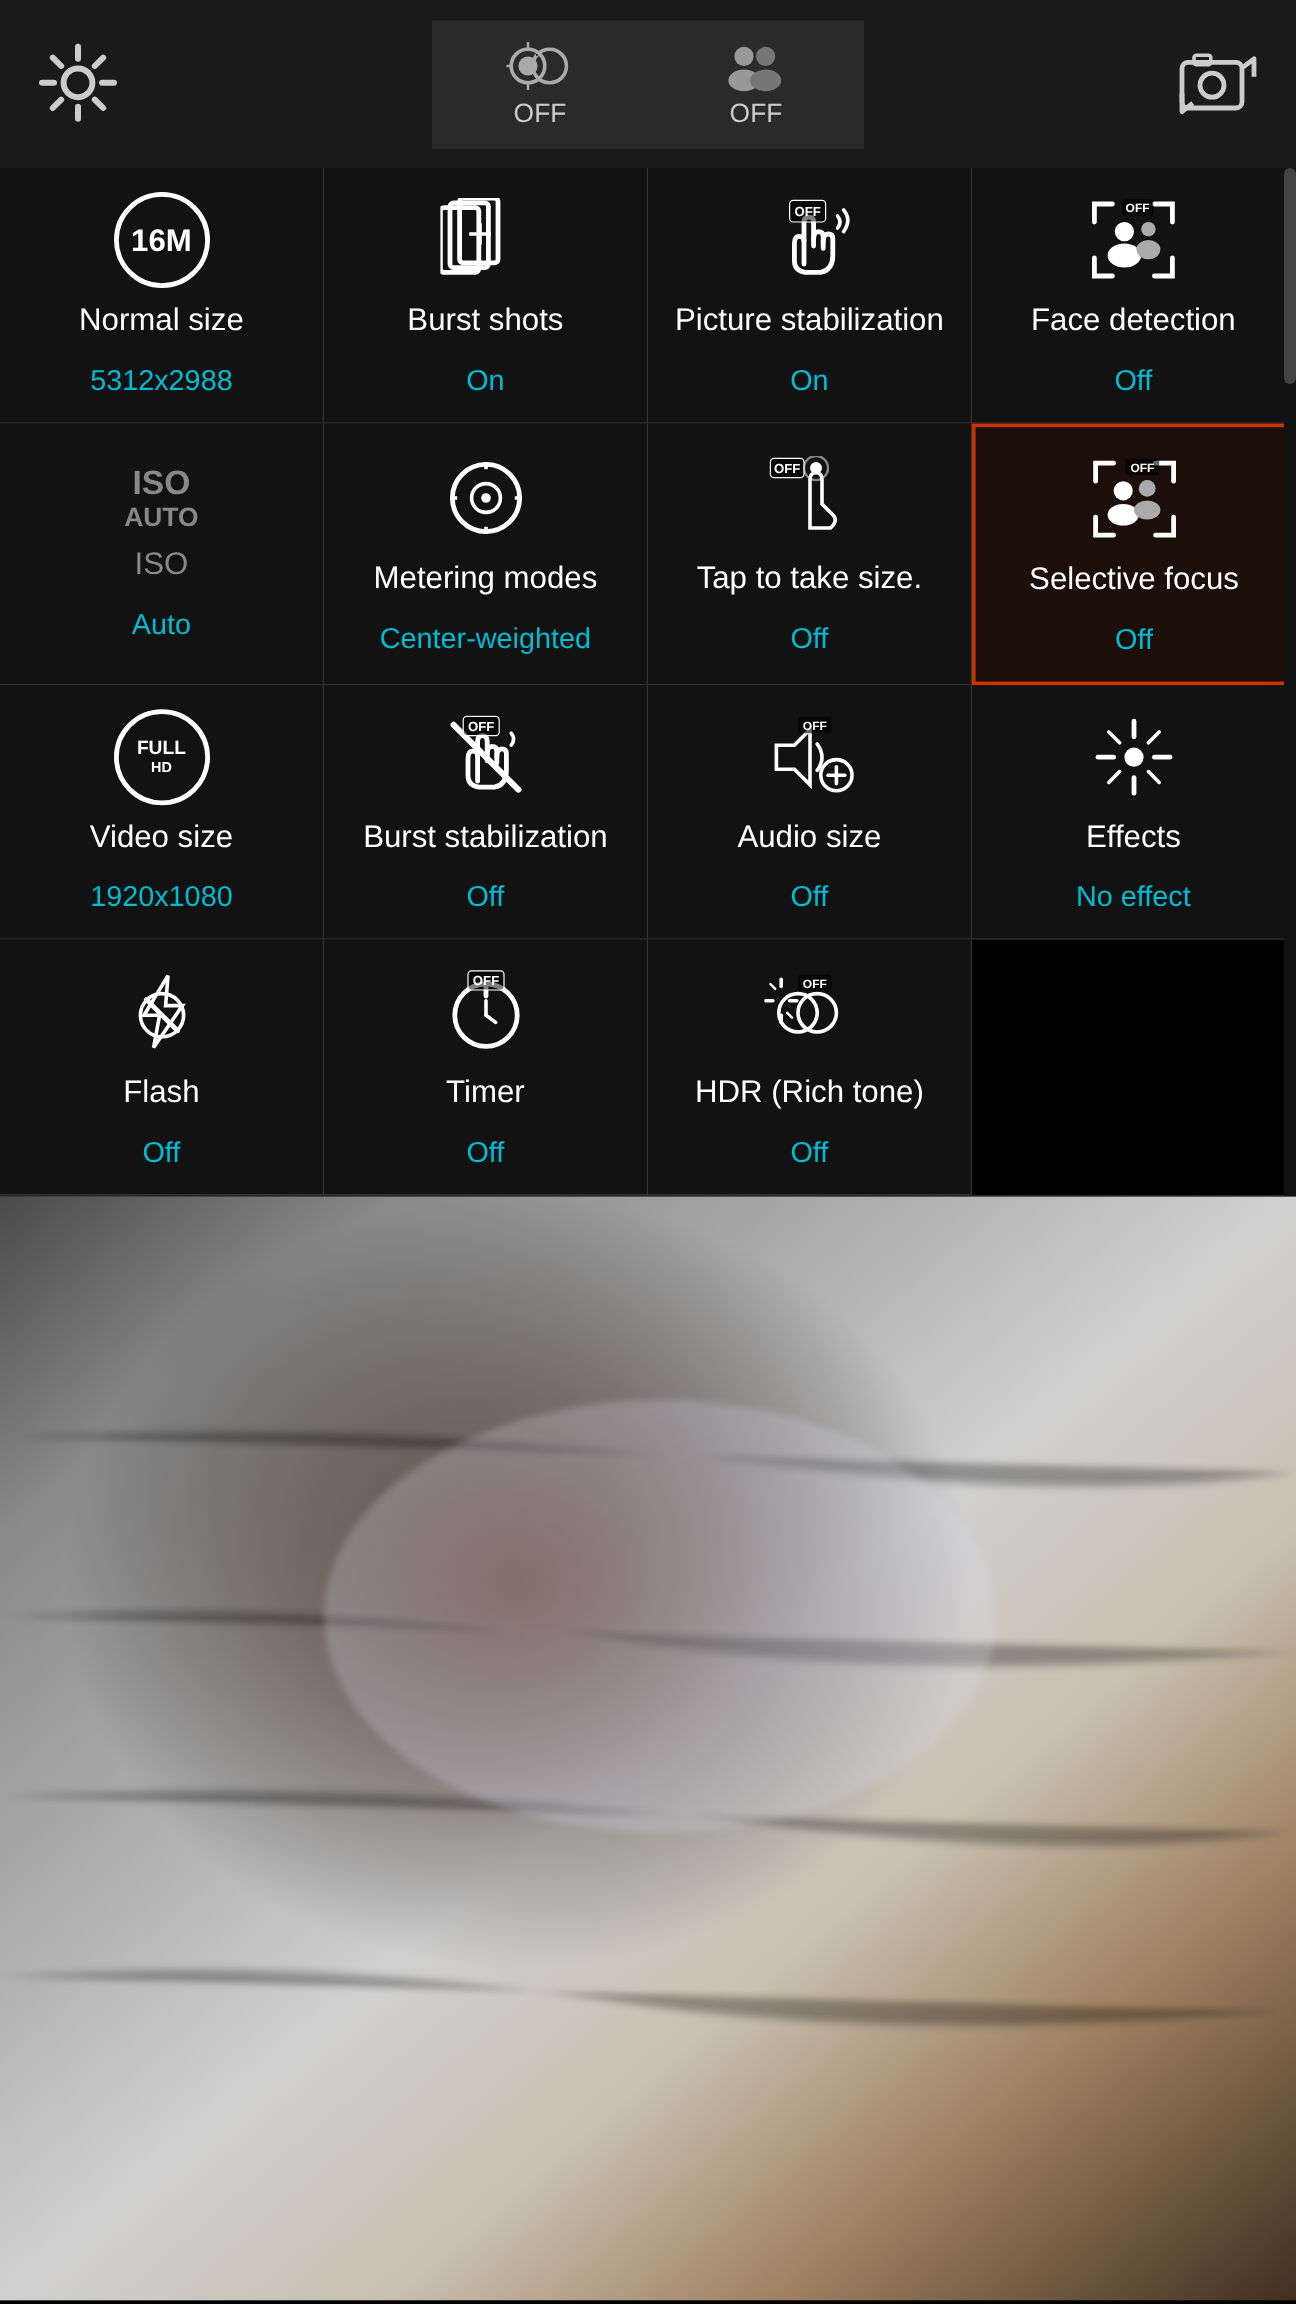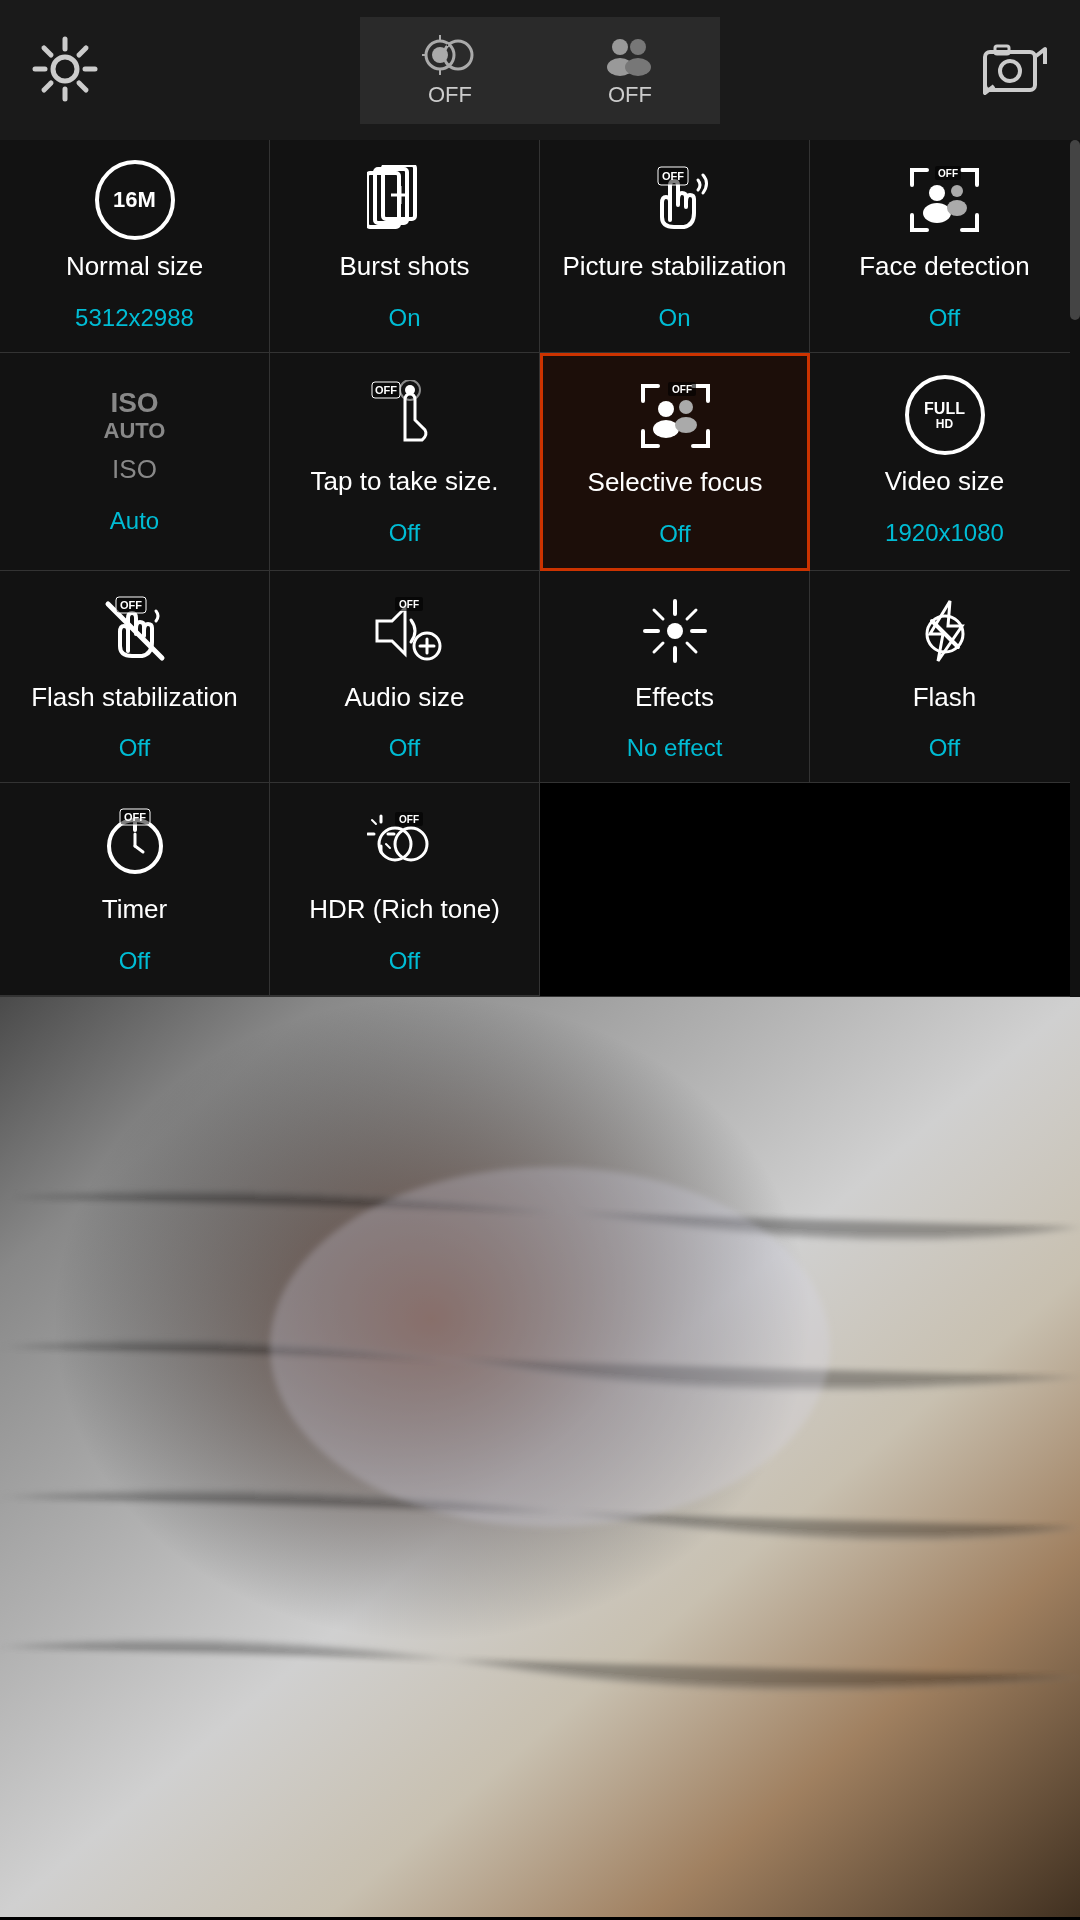--- a/index.html
+++ b/index.html
@@ -105,21 +105,21 @@
 
     .picture-size-badge {
       width: 80px;
       height: 80px;
       border-radius: 50%;
       border: 4px solid #fff;
       display: flex;
       align-items: center;
       justify-content: center;
       color: #fff;
-      font-size: 22px;
+      font-size: 26px;
       font-weight: bold;
       margin-bottom: 10px;
     }
 
     .iso-badge {
       display: flex;
       flex-direction: column;
       align-items: center;
       justify-content: center;
       color: #888;
@@ -283,20 +283,36 @@
 
   <div class="grid-item">
     <div class="iso-badge">
       <span style="color:#888; font-size:28px; font-weight:bold;">ISO</span>
       <span style="color:#888; font-size:22px;">AUTO</span>
     </div>
     <span class="item-label iso-label-gray" style="color:#888;">ISO</span>
     <span class="item-value">Auto</span>
   </div>
 
+  <div class="grid-item">
+    <div class="item-icon">
+      <svg width="70" height="70" viewBox="0 0 70 70" fill="none">
+        <circle cx="35" cy="35" r="28" stroke="white" stroke-width="4"></circle>
+        <circle cx="35" cy="35" r="12" stroke="white" stroke-width="3"></circle>
+        <circle cx="35" cy="35" r="4" fill="white"></circle>
+
+        <line x1="35" y1="5" x2="35" y2="11" stroke="white" stroke-width="3"></line>
+        <line x1="35" y1="59" x2="35" y2="65" stroke="white" stroke-width="3"></line>
+        <line x1="5" y1="35" x2="11" y2="35" stroke="white" stroke-width="3"></line>
+        <line x1="59" y1="35" x2="65" y2="35" stroke="white" stroke-width="3"></line>
+      </svg>
+    </div>
+    <span class="item-label">Metering modes</span>
+    <span class="item-value">Center-weighted</span>
+  </div>
 
   <div class="grid-item">
     <div class="item-icon">
       <svg width="70" height="70" viewBox="0 0 70 70" fill="none">
 
         <path d="M35 60 L35 20 Q35 14 40 14 Q45 14 45 20 L45 40 L55 50 Q58 55 52 60 L40 60 Z" stroke="white" stroke-width="3" fill="none"></path>
         <circle cx="40" cy="10" r="5" fill="white"></circle>
 
         <circle cx="40" cy="10" r="10" stroke="white" stroke-width="2" opacity="0.5"></circle>
 
@@ -351,21 +367,21 @@
         <path d="M44 35 Q44 28 48 28 Q52 28 52 32 L52 46 Q52 58 42 60 L32 60 Q20 60 20 50 L20 36 Q20 30 24 30 Q28 30 28 34" stroke="white" stroke-width="4" fill="none" stroke-linecap="round"></path>
 
         <path d="M56 15 Q60 20 56 25" stroke="white" stroke-width="3" fill="none" stroke-linecap="round"></path>
 
         <line x1="8" y1="8" x2="62" y2="62" stroke="white" stroke-width="5" stroke-linecap="round"></line>
 
         <rect x="16" y="1" width="30" height="16" rx="3" fill="rgba(0,0,0,0.5)" stroke="white" stroke-width="1"></rect>
         <text x="31" y="13" text-anchor="middle" fill="white" font-size="11" font-weight="bold">OFF</text>
       </svg>
     </div>
-    <span class="item-label">Flash stabilization</span>
+    <span class="item-label">Burst stabilization</span>
     <span class="item-value off-value">Off</span>
   </div>
 
   <div class="grid-item">
     <div class="item-icon">
       <svg width="75" height="70" viewBox="0 0 75 70" fill="none">
 
         <polygon points="10,25 25,25 38,12 38,58 25,45 10,45" stroke="white" stroke-width="3" fill="none"></polygon>
 
         <path d="M44 24 Q52 35 44 46" stroke="white" stroke-width="3" fill="none" stroke-linecap="round"></path>

